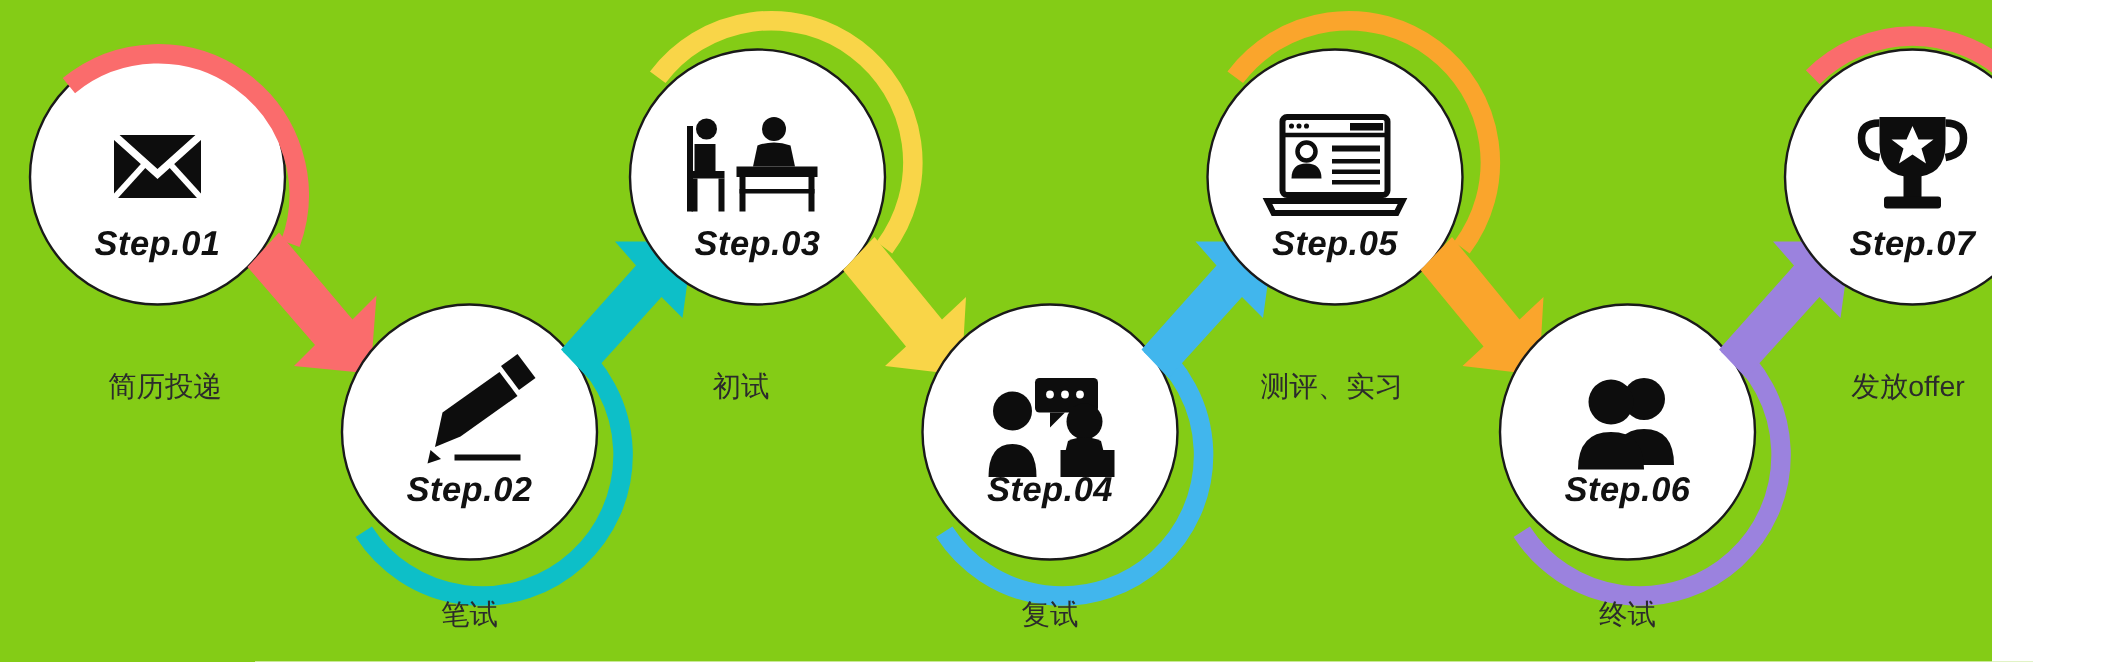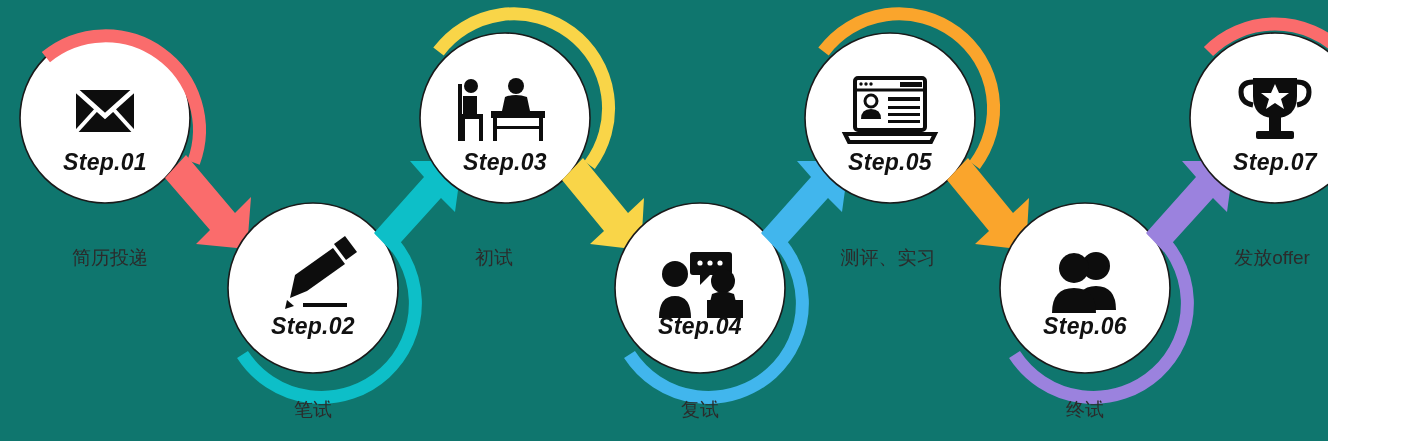--- a/index.html
+++ b/index.html
@@ -7,21 +7,21 @@
     padding: 0;
     background: #ffffff;
   }
   body {
     font-family: "Liberation Sans", "DejaVu Sans", sans-serif;
   }
   #flow-root {
     position: relative;
     width: 1328px;
     height: 441px;
-    background: #0f766e;
+    background: #84cc16;
     overflow: hidden;
   }
   #flow-svg {
     position: absolute;
     left: 0;
     top: 0;
     width: 1402px;
     height: 441px;
     display: block;
   }

